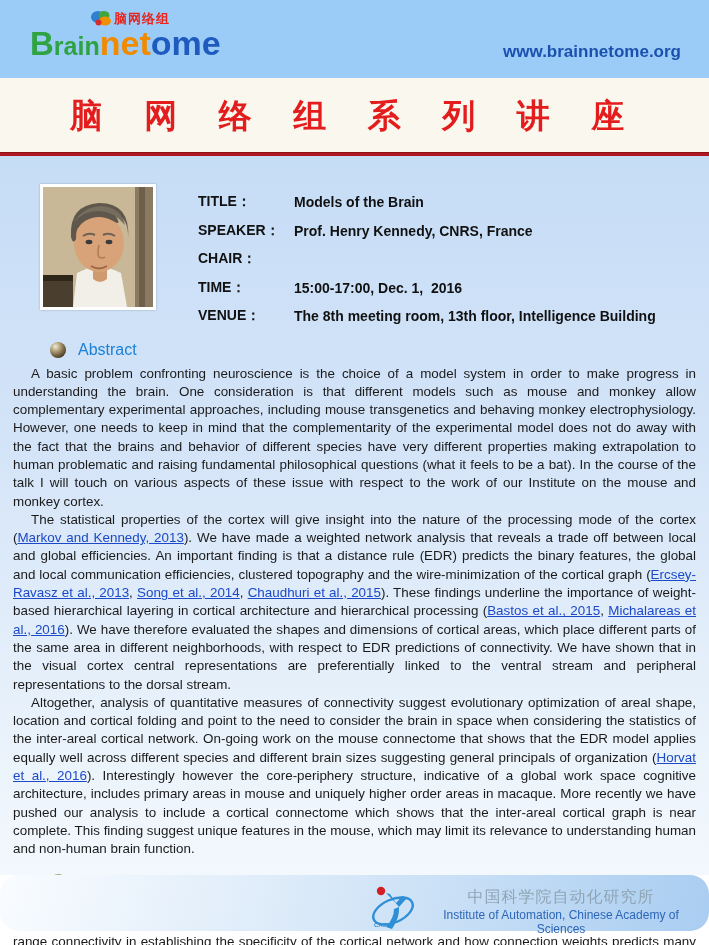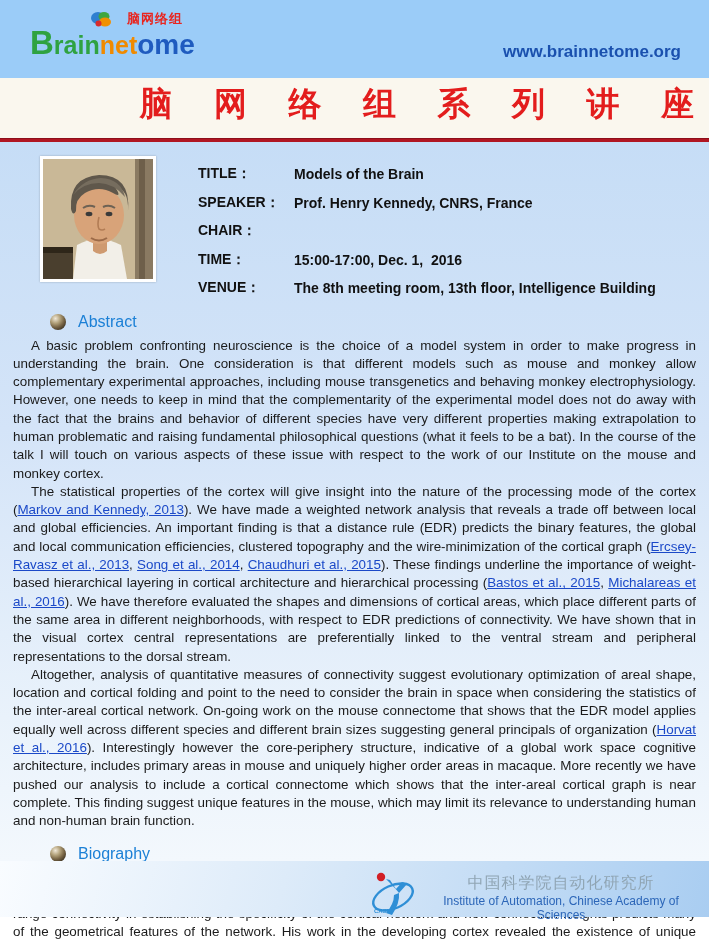--- a/index.html
+++ b/index.html
@@ -15,42 +15,42 @@
   .top-band {
     height: 78px;
     background: #9bccf8;
     position: relative;
   }
   .logo-block {
     position: absolute;
     left: 30px; top: 10px;
   }
   .logo-top-row {
-    display: flex; align-items: center; gap: 13px;
+    display: flex; gap: 0;
     margin-left: 60px;
   }
   .logo-cn {
     color: #e8251f; font-weight: bold; font-size: 13px;
     letter-spacing: 1px;
   }
   .logo-word { font-weight: bold; font-style: normal; line-height: 1; margin-top: -2px; }
   .logo-word .b   { font-size: 33px; color: #2fa241; }
   .logo-word .rain{ font-size: 25px; color: #2fa241; }
-  .logo-word .net { font-size: 25px; color: #f08a00; }
-  .logo-word .ome { font-size: 28px; color: #1f5bbf; }
+  .logo-word .net { font-size: 34px; color: #f08a00; }
+  .logo-word .ome { font-size: 34px; color: #1f5bbf; }
   .site-url {
     position: absolute; right: 28px; top: 42px;
     color: #1a50ae; font-weight: bold; font-size: 17px;
   }
   
   .banner {
-    height: 60px;
+    height: 74px;
     background: #faf7ee;
-    text-align: right;
-    padding-top: 8px;
+    text-align: center;
+    padding-top: 20px;
   }
   .banner-title-cn {
     font-family: "DejaVu Serif", "Liberation Serif", serif;
     color: #e31d1d;
     font-size: 33px;
     font-weight: bold;
     letter-spacing: 15px;
     line-height: 1.1;
     white-space: nowrap;
   }
@@ -59,21 +59,21 @@
     margin-top: 1px; letter-spacing: 0.5px;
   }
   .banner-subtitle .p1 { color: #2c9a2c; }
   .banner-subtitle .p2 { color: #ef9210; }
   .banner-subtitle .p3 { color: #1a3d8f; }
   .red-rule { height: 4px; background: #b01622; border-top: 1px solid #8d0f1a; }
   
   .main {
     height: 719px;
     background: linear-gradient(to bottom, #c6ddf6 0%, #d4e4f8 40%, #e9f2fb 80%, #f3f8fd 100%);
-    padding-top: 14px;
+    padding-top: 28px;
   }
   .details-row-wrap {
     display: flex;
     margin-left: 40px;
   }
   .speaker-photo {
     width: 116px; height: 126px;
     border: 3px solid #ffffff;
     flex: 0 0 auto;
     box-shadow: 0 0 2px rgba(0,0,0,.25);
@@ -109,20 +109,21 @@
     text-align: justify;
   }
   .body-text p { text-indent: 18px; margin: 0; }
   .body-text p.no-indent { text-indent: 0; }
   .ref-link { color: #1b49c8; text-decoration: underline; cursor: pointer; }
   
   .footer {
     height: 56px;
     background: linear-gradient(105deg, #f9fcff 0%, #ddebf9 40%, #a9cdf1 100%);
     position: relative;
+    border-radius: 19px;
   }
   .casia-logo { position: absolute; left: 366px; top: 6px; }
   .footer-text {
     position: absolute; left: 425px; top: 12px; width: 272px;
     text-align: center;
   }
   .footer-cn {
     font-family: "Liberation Serif", serif;
     color: #90a5b4; font-size: 16px; letter-spacing: 1px;
   }

